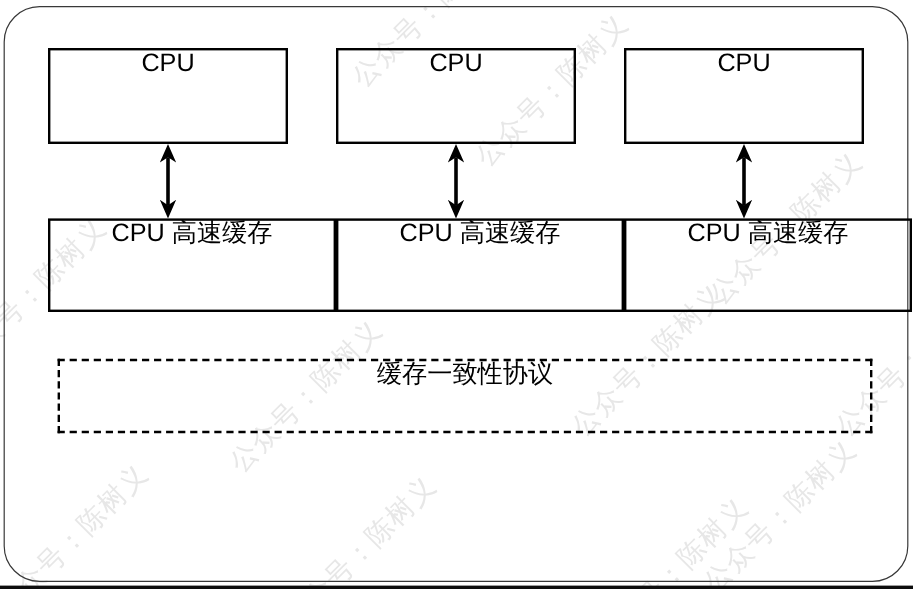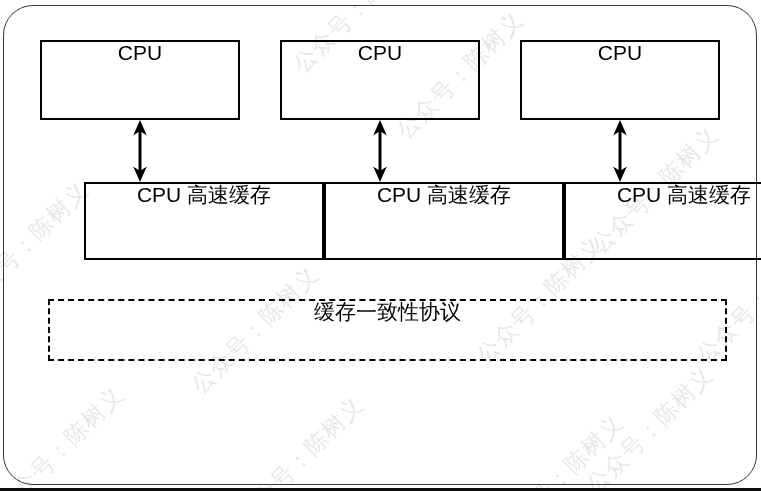--- a/index.html
+++ b/index.html
@@ -46,21 +46,21 @@
     justify-content:center;
     box-sizing:border-box;
     z-index:4;
   }
   .box .label{
     font-size:21px;
     line-height:1;
     white-space:nowrap;
   }
   .cpu-box{width:200px;height:80px;top:40px;}
-  .cache-box{width:240px;height:78px;top:182px;margin-left:44px;}
+  .cache-box{width:240px;height:78px;top:182px;}
   .col1{left:40px;}
   .col2{left:280px;}
   .col3{left:520px;}
   .arrow{
     position:absolute;
     top:120px;
     width:28px;height:62px;
     z-index:4;
   }
   .arrow1{left:126px;}

